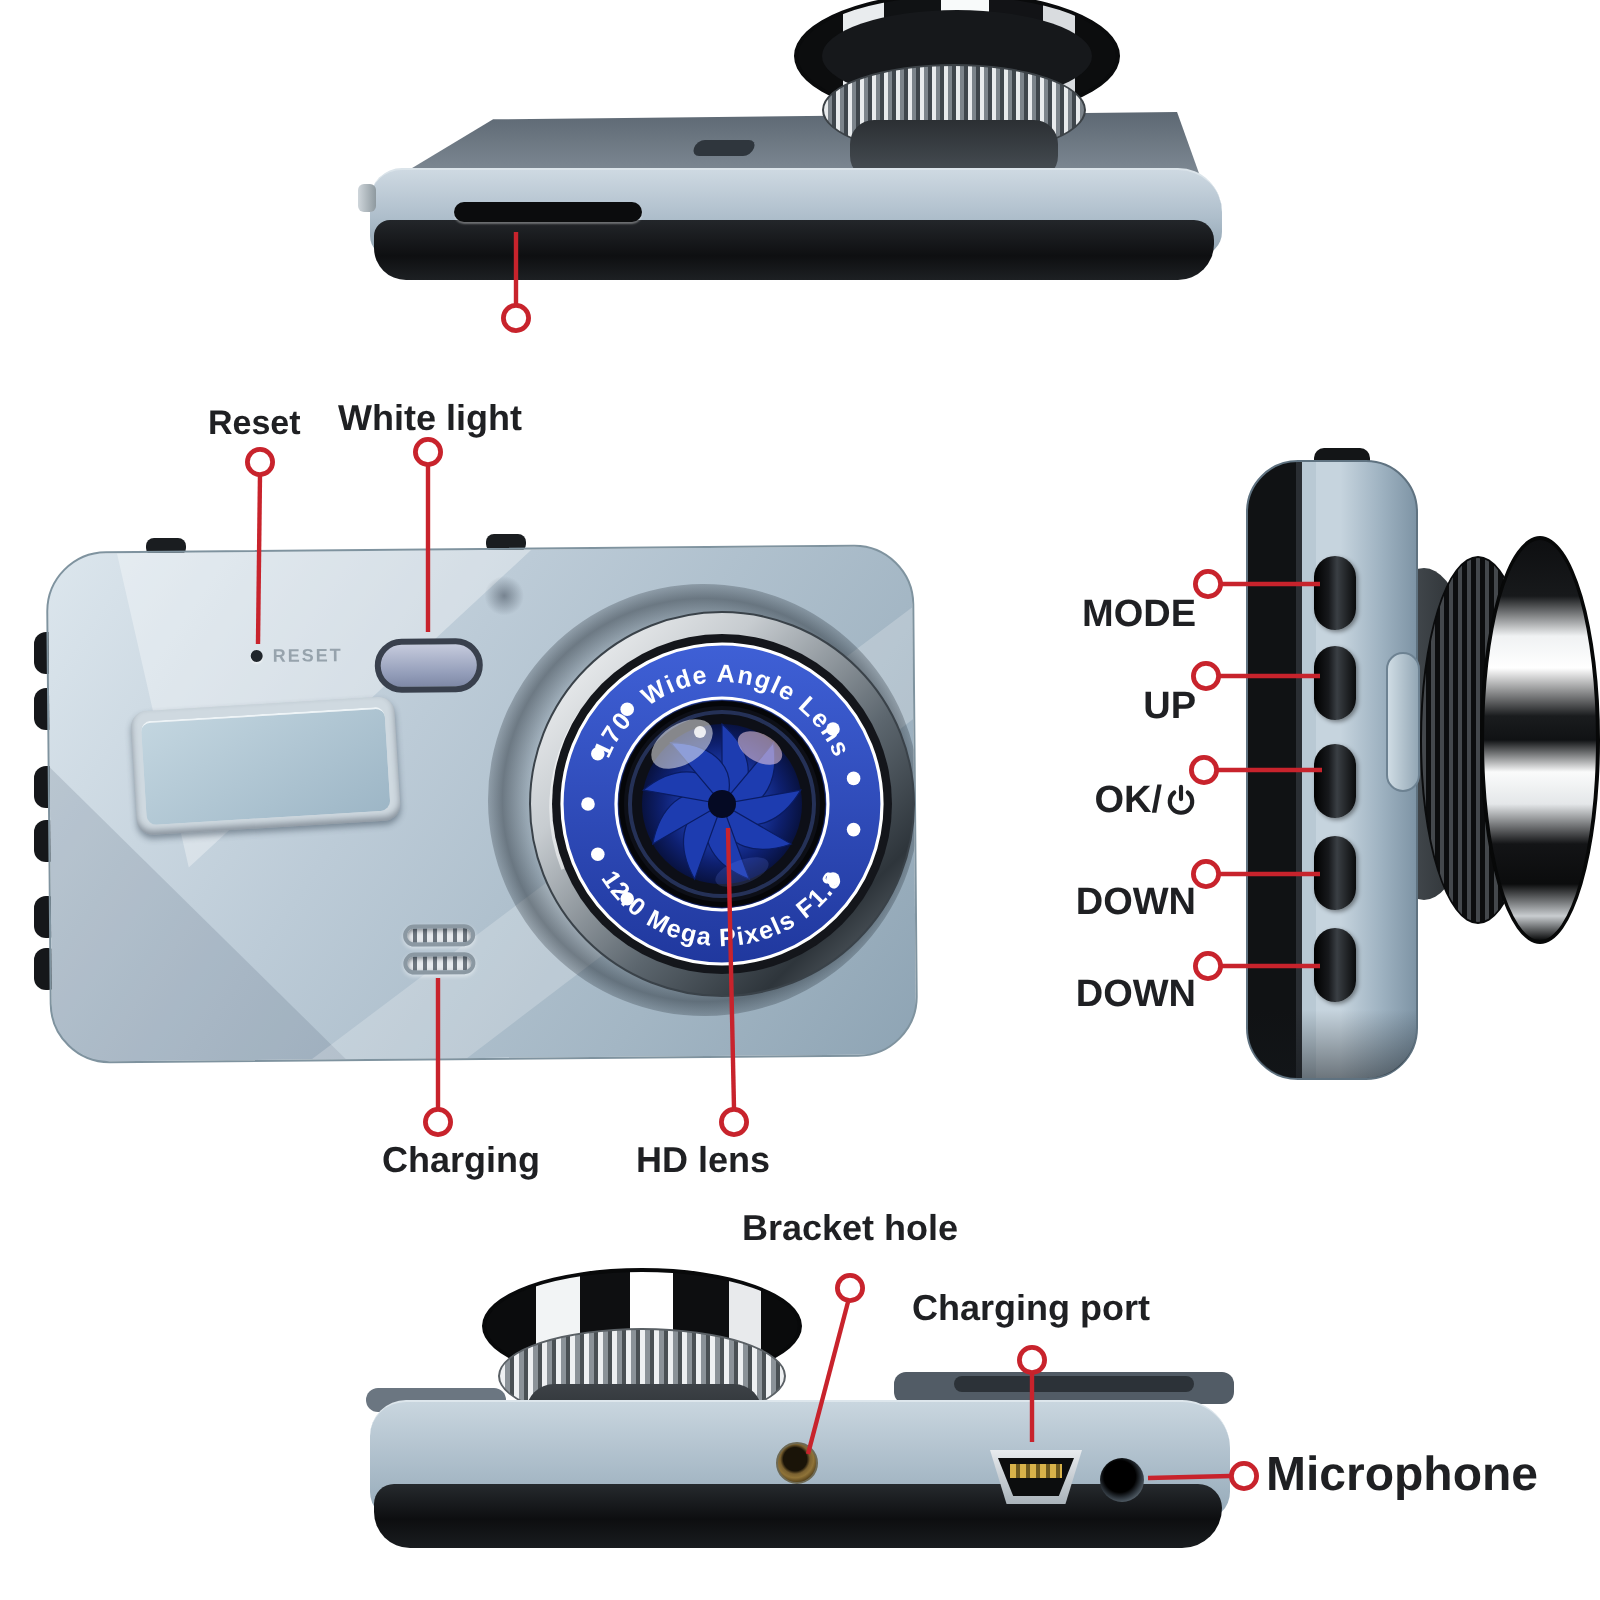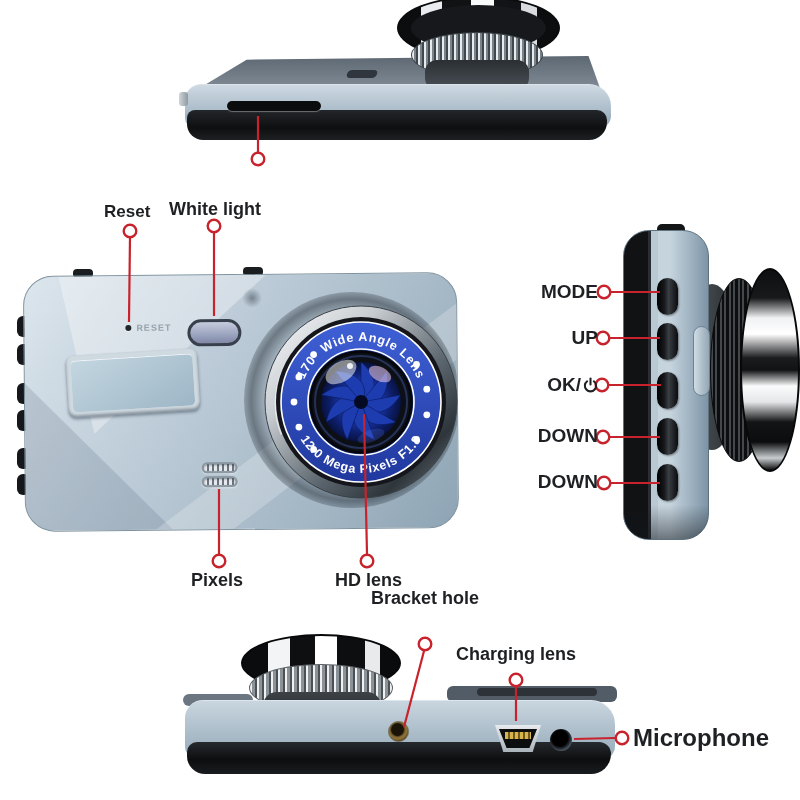--- a/index.html
+++ b/index.html
@@ -5,25 +5,25 @@
   html,body{margin:0;padding:0;background:#fff;}
   .stage{position:relative;width:800px;height:800px;background:#ffffff;overflow:hidden;
          font-family:"Liberation Sans",sans-serif;}
   .abs{position:absolute;}
   
   .lbl{position:absolute;z-index:60;color:#1f2023;font-weight:700;white-space:nowrap;
        font-family:"Liberation Sans",sans-serif;}
   .lbl-reset{left:104px;top:202px;font-size:17px;}
   .lbl-white{left:169px;top:199px;font-size:18px;text-align:center;}
   .lbl-speaker{left:191px;top:570px;font-size:18px;}
-  .lbl-hdlens{left:335px;top:570px;font-size:18px;}
-  .lbl-side{right:202px;text-align:right;font-size:19px;}
+  .lbl-hdlens{left:318px;top:570px;font-size:18px;}
+  .lbl-side{right:202px;text-align:right;font-size:19px;margin-top:16px;}
   .lbl-mode{top:281px;} .lbl-up{top:327px;} .lbl-ok{top:374px;}
   .lbl-down{top:425px;} .lbl-menu{top:471px;}
-  .lbl-bracket{left:371px;top:588px;font-size:18px;}
+  .lbl-bracket{left:371px;top:604px;font-size:18px;}
   .lbl-charging{left:456px;top:644px;font-size:18px;}
   .lbl-micro{left:633px;top:724px;font-size:24px;}
   .power-ic{vertical-align:-2px;margin-left:2px;}
   
   .view{position:absolute;}
   
   .v-top{left:185px;top:0;width:430px;height:150px;}
   .tv-topface{left:8px;top:56px;width:412px;height:46px;
     background:linear-gradient(180deg,#5d6873,#8e99a3);
     clip-path:polygon(0 78%,13% 8%,96% 0,100% 100%,0 100%);}
@@ -308,29 +308,29 @@
       <circle cx="603" cy="437" r="6.3"></circle>
       <circle cx="604" cy="483" r="6.3"></circle>
       <circle cx="425" cy="644" r="6.3"></circle>
       <circle cx="516" cy="680" r="6.3"></circle>
       <circle cx="622" cy="738" r="6.3"></circle>
     </g>
   </svg>
 
   <div class="lbl lbl-reset">Reset</div>
   <div class="lbl lbl-white">White light</div>
-  <div class="lbl lbl-speaker">Pixels</div>
+  <div class="lbl lbl-speaker">Charging</div>
   <div class="lbl lbl-hdlens">HD lens</div>
 
   <div class="lbl lbl-side lbl-mode"><span>MODE</span></div>
   <div class="lbl lbl-side lbl-up"><span>UP</span></div>
   <div class="lbl lbl-side lbl-ok"><span>OK/</span><svg class="power-ic" width="15" height="16" viewBox="0 0 16 16">
         <path d="M4.4 4.0 A6 6 0 1 0 11.6 4.0" fill="none" stroke="#1f2023" stroke-width="2.2" stroke-linecap="round"></path>
         <line x1="8" y1="1" x2="8" y2="7.5" stroke="#1f2023" stroke-width="2.2" stroke-linecap="round"></line>
       </svg></div>
   <div class="lbl lbl-side lbl-down"><span>DOWN</span></div>
   <div class="lbl lbl-side lbl-menu"><span>DOWN</span></div>
 
   <div class="lbl lbl-bracket">Bracket hole</div>
-  <div class="lbl lbl-charging">Charging lens</div>
+  <div class="lbl lbl-charging">Charging port</div>
   <div class="lbl lbl-micro">Microphone</div>
 
 </div>
 
 </body></html>

